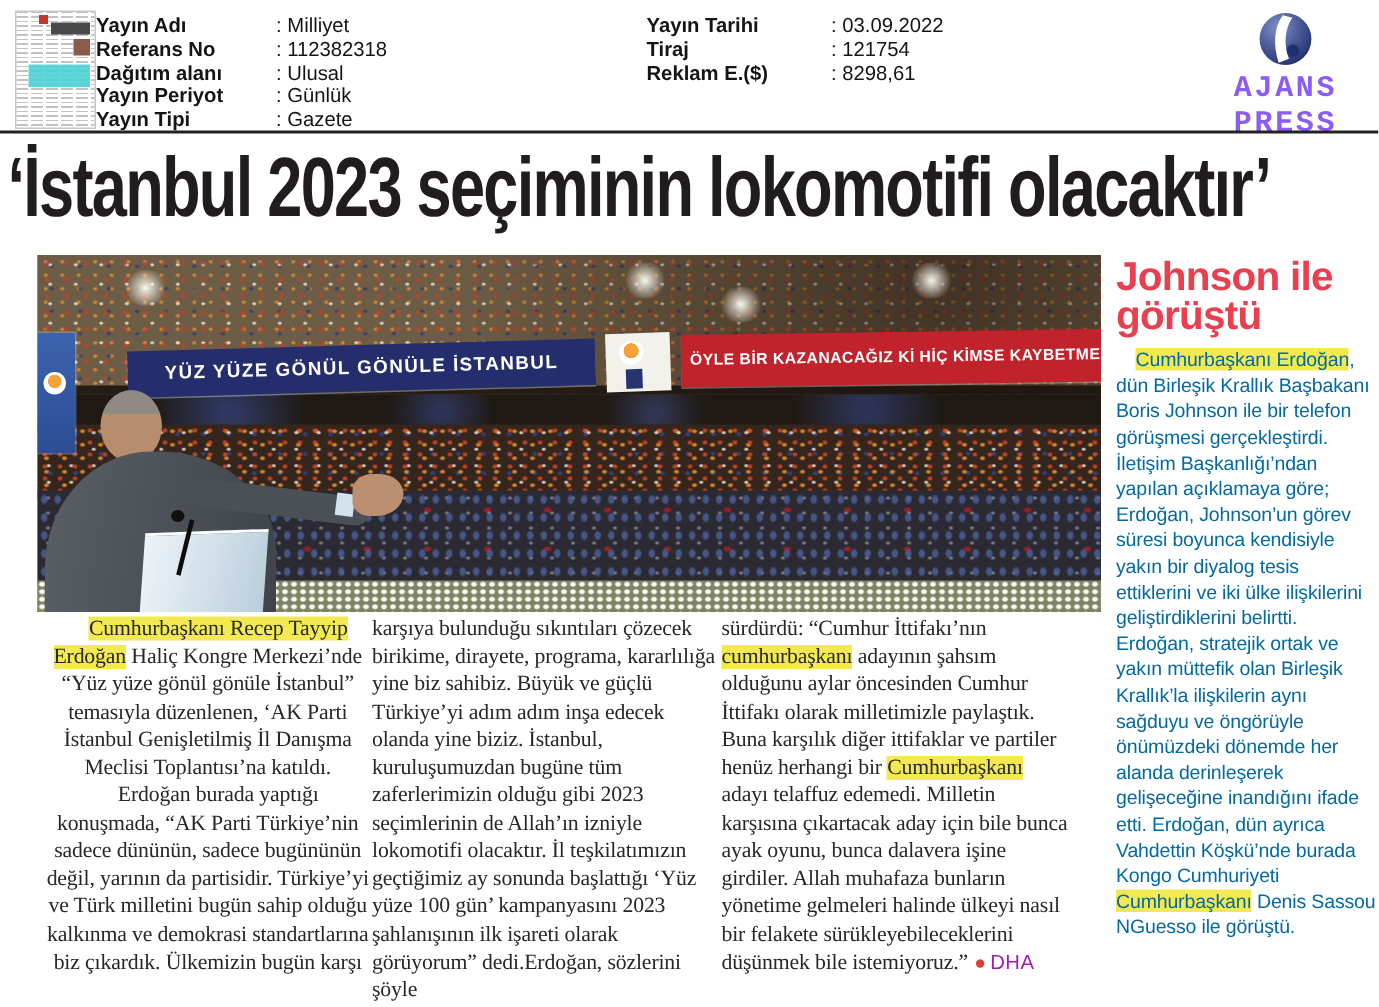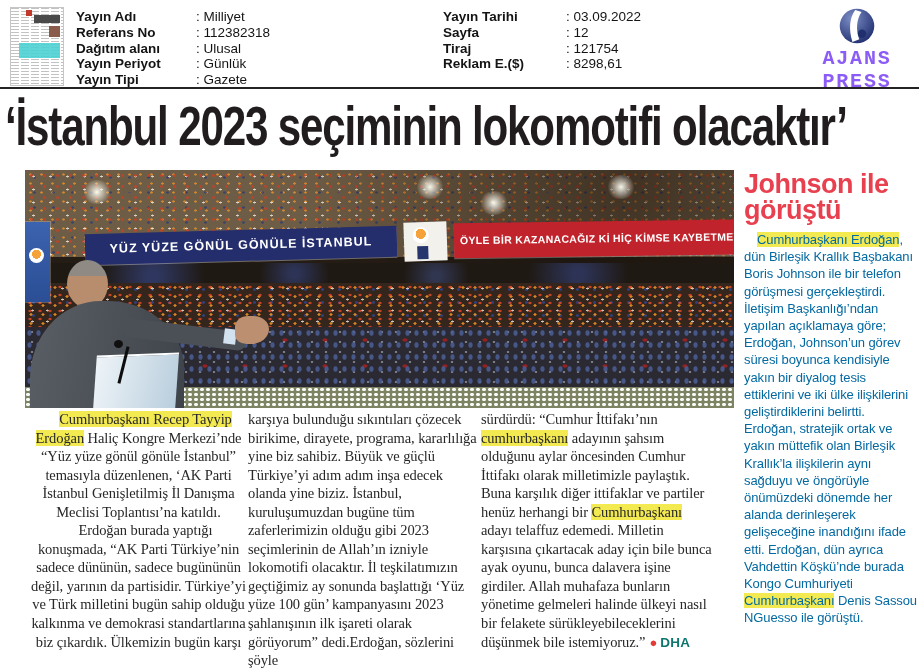--- a/index.html
+++ b/index.html
@@ -15,21 +15,21 @@
   .thumb>div{position:absolute;}
   .thumb-red{left:28%;top:3%;width:12%;height:8%;background:#c0392b;}
   .thumb-dark{left:44%;top:9%;width:50%;height:11%;background:#4a4a4a;}
   .thumb-photo{left:74%;top:24%;width:20%;height:14%;background:#8a5a4a;}
   .thumb-cyan{left:16%;top:46%;width:78%;height:19%;background:#4cd2d4;opacity:.9;}
 
   .meta{top:9px;font-size:13.5px;line-height:15.8px;color:#141414;}
   .meta-left{left:64px;}
   .meta-right{left:431px;}
   .mrow{white-space:nowrap;}
-  .mlabel{display:inline-block;font-weight:700;margin-left:12px;}
+  .mlabel{display:inline-block;font-weight:700;}
   .meta-left .mlabel{width:120px;}
   .meta-right .mlabel{width:123px;}
   .mvalue::before{content:": ";}
 
   .logo{left:796px;top:6px;width:122px;text-align:center;color:#8f8f8f;}
   .logo-text{display:block;font-weight:700;font-size:20px;letter-spacing:1.8px;margin-top:-3px;color:#8b5cf6;font-family:Liberation Mono, monospace;}
 
   .rule{left:0;top:87px;width:919px;height:2px;background:#232323;}
 
   
@@ -111,21 +111,21 @@
   
   .col{top:410px;font-family:"Liberation Serif",serif;font-size:14.5px;line-height:18.55px;
     color:#272727;letter-spacing:-.1px;}
   .col p{margin:0;}
   .indent{text-indent:14px;}
   .col1{left:29px;width:219px;text-align:center;}
   .col2{left:248px;width:233px;}
   .col3{left:481px;width:233px;}
   .hl{background:#f3ea52;}
   .dha-dot{color:#e23b36;font-size:13px;padding:0 3px 0 4px;font-family:"Liberation Sans",sans-serif;}
-  .dha{font-family:"Liberation Sans",sans-serif;font-weight:700;font-size:13.5px;color:#0f766e;letter-spacing:.3px;}
+  .dha{font-family:"Liberation Sans",sans-serif;font-weight:400;font-size:13.5px;color:#a21caf;letter-spacing:.3px;}
 
   
   .sidebar{left:744px;top:171px;width:173px;}
   .sidebar h2{margin:0 0 8px 0;font-size:27px;line-height:26px;font-weight:700;color:#e8404e;letter-spacing:-.5px;}
   .sidebar p{margin:0;font-size:13px;line-height:17.2px;color:#0369a1;text-indent:13px;letter-spacing:-.1px;}
 </style>
 </head>
 <body>
 
 <div class="abs thumb">
@@ -138,21 +138,20 @@
 <div class="abs meta meta-left">
   <div class="mrow"><span class="mlabel">Yayın Adı</span><span class="mvalue">Milliyet</span></div>
   <div class="mrow"><span class="mlabel">Referans No</span><span class="mvalue">112382318</span></div>
   <div class="mrow"><span class="mlabel">Dağıtım alanı</span><span class="mvalue">Ulusal</span></div>
   <div class="mrow"><span class="mlabel">Yayın Periyot</span><span class="mvalue">Günlük</span></div>
   <div class="mrow"><span class="mlabel">Yayın Tipi</span><span class="mvalue">Gazete</span></div>
 </div>
 
 <div class="abs meta meta-right">
   <div class="mrow"><span class="mlabel">Yayın Tarihi</span><span class="mvalue">03.09.2022</span></div>
-  <div class="mrow"><span class="mlabel">Sayfa</span><span class="mvalue">12</span></div>
   <div class="mrow"><span class="mlabel">Tiraj</span><span class="mvalue">121754</span></div>
   <div class="mrow"><span class="mlabel">Reklam E.($)</span><span class="mvalue">8298,61</span></div>
 </div>
 
 <div class="abs logo">
   <svg width="40" height="40" viewBox="0 0 44 44" aria-hidden="true">
     <defs>
       <radialGradient id="gsphere" cx="35%" cy="28%" r="80%">
         <stop offset="0%" stop-color="#7d8ec6"></stop>
         <stop offset="100%" stop-color="#1f2d6e"></stop>

